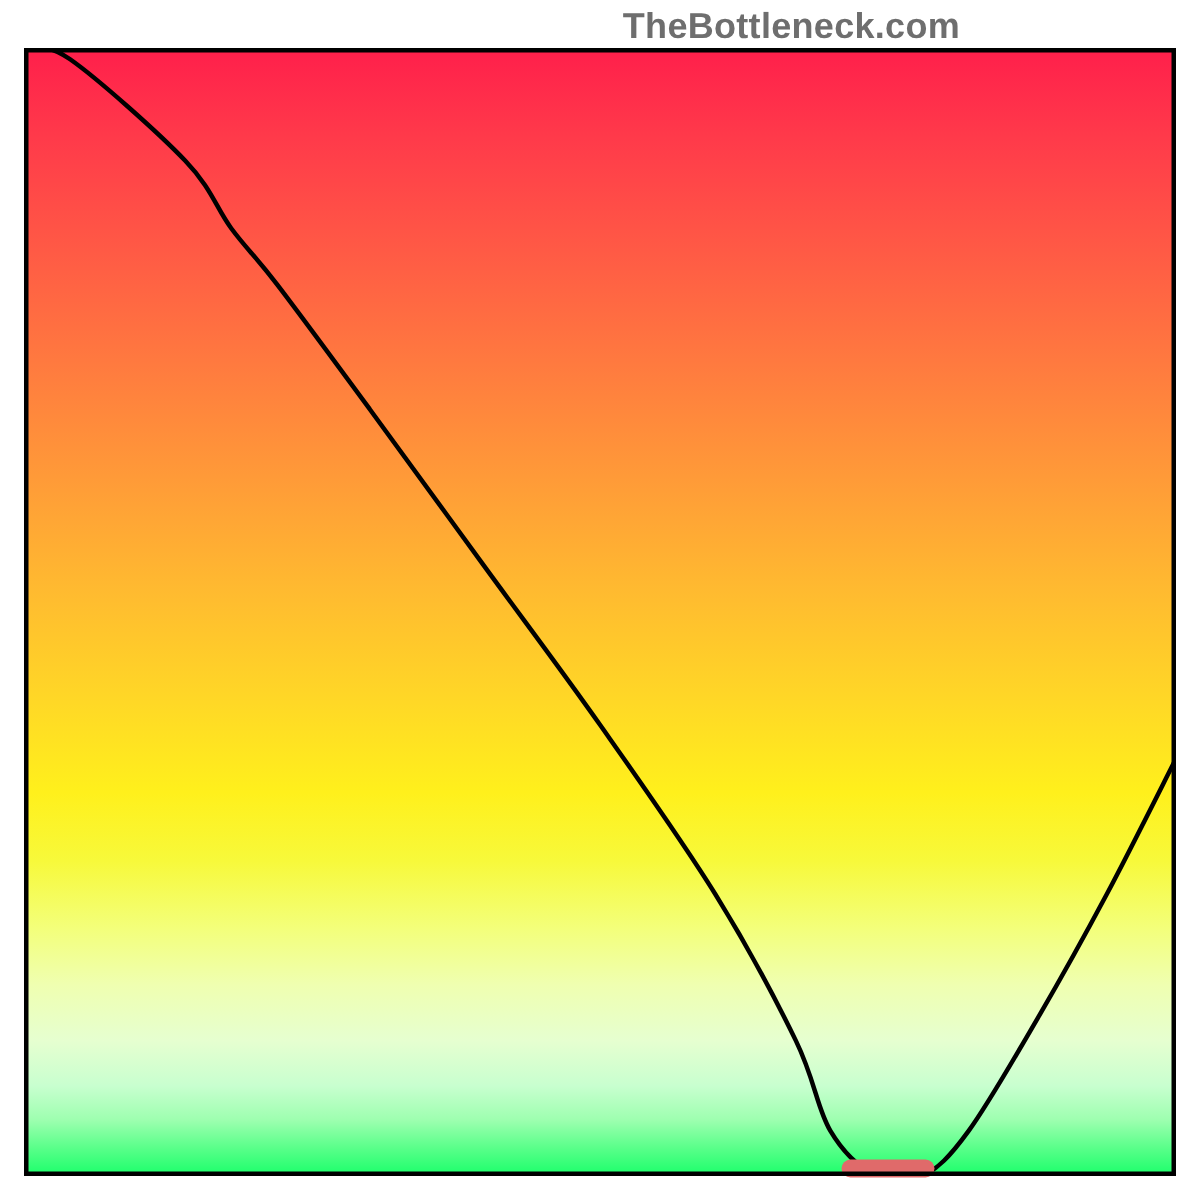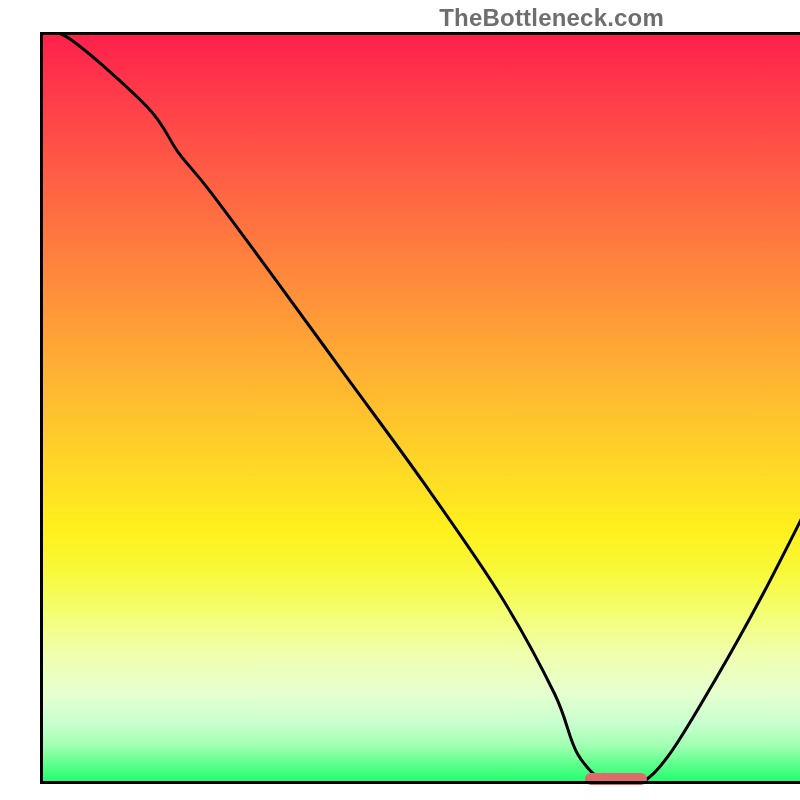--- a/index.html
+++ b/index.html
@@ -8,21 +8,20 @@
     width: 800px;
     height: 800px;
     overflow: hidden;
     background: #ffffff;
     font-family: Arial, Helvetica, sans-serif;
   }
   .stage {
     position: relative;
     width: 652px;
     height: 800px;
-    margin-left: 24px;
   }
   .watermark {
     position: absolute;
     top: 4px;
     right: 12px;
     font-size: 24px;
     font-weight: 600;
     color: #6e6e6e;
     letter-spacing: 0.2px;
     z-index: 10;

